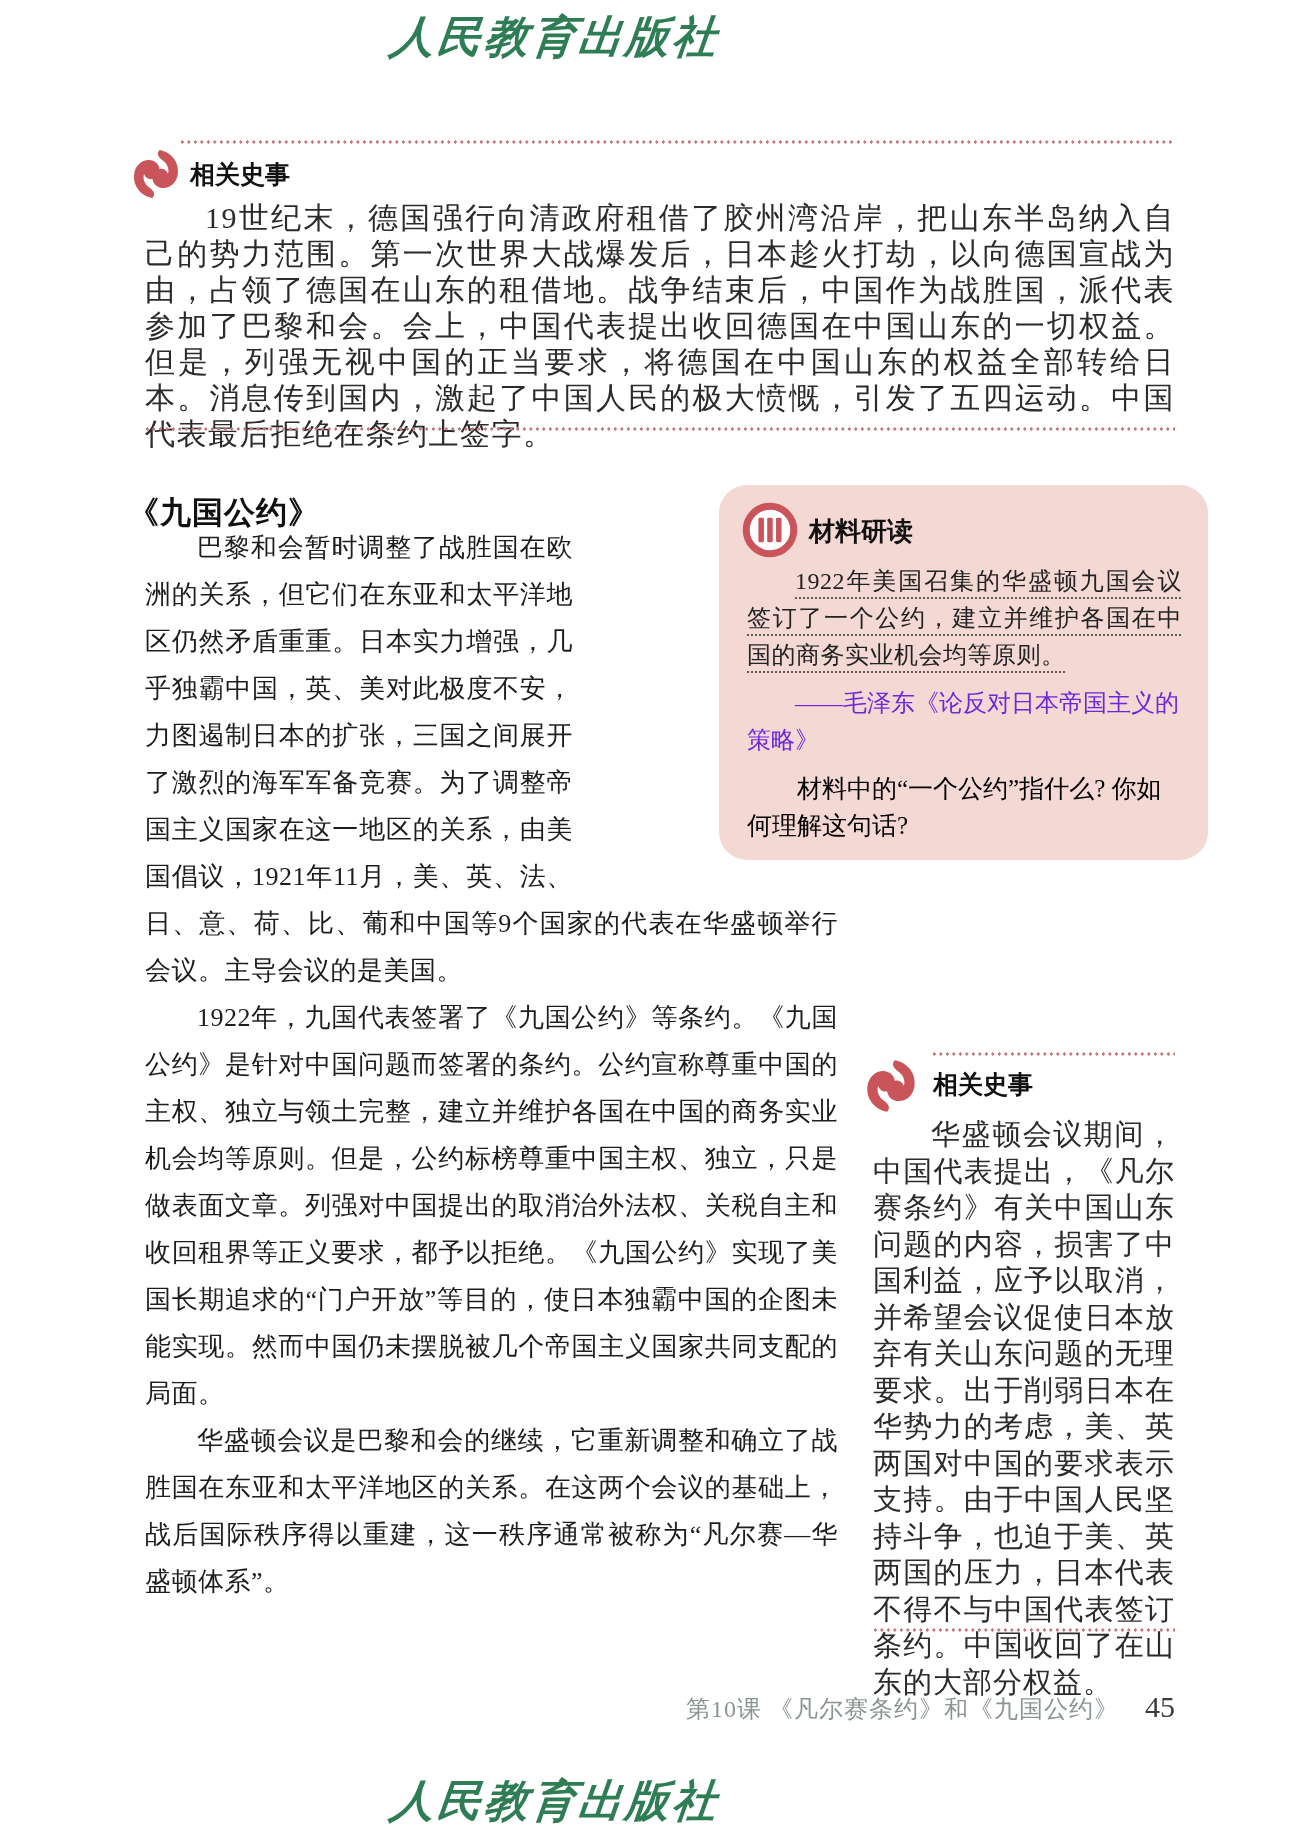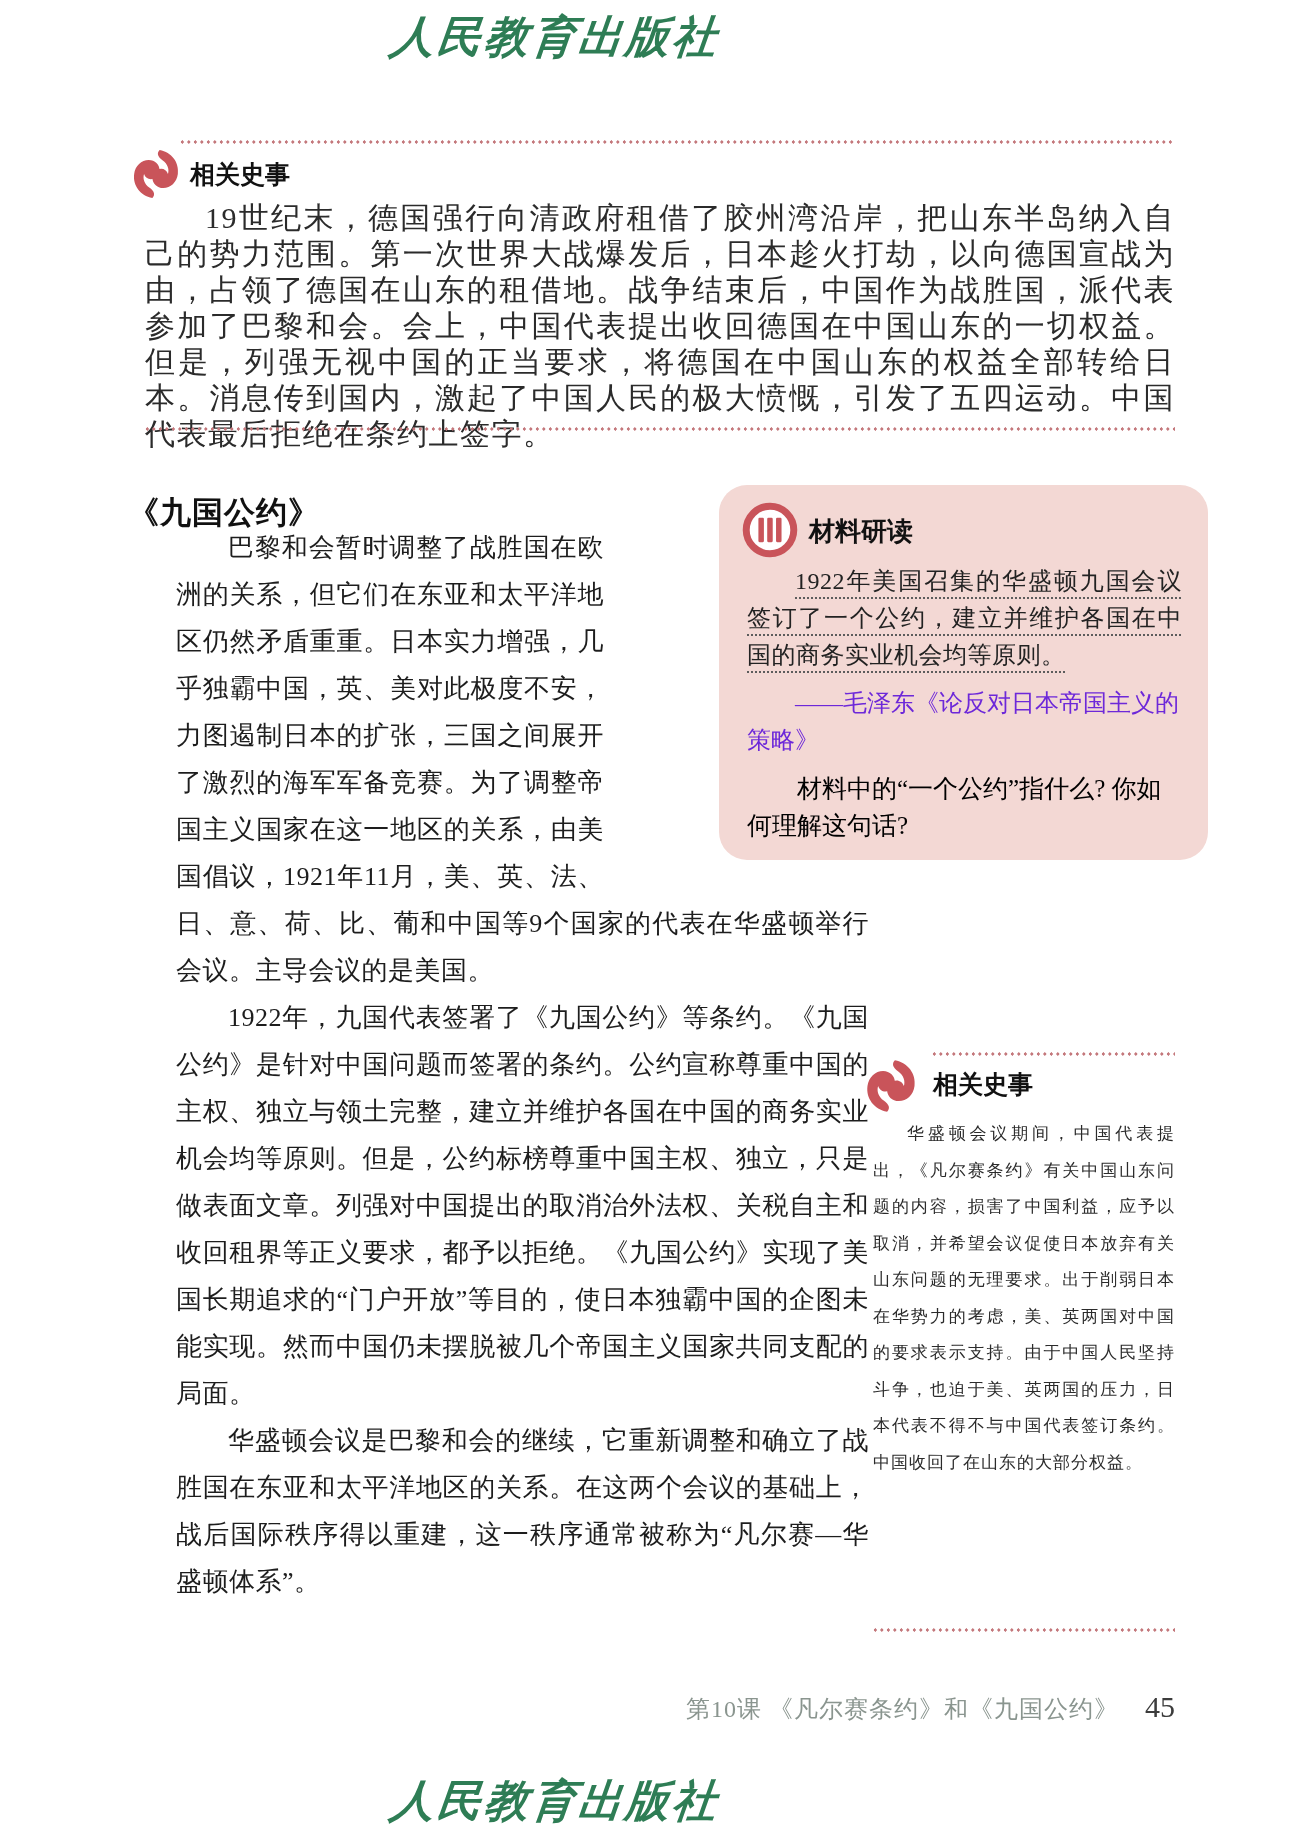--- a/index.html
+++ b/index.html
@@ -47,21 +47,21 @@
   }
   .dot-a-bottom{left:145px;right:128px;top:427px;}
 
   
   .sec-title{position:absolute;left:128px;top:492px;font-size:31px;color:#111;letter-spacing:1px;}
 
   
   .main-col{
     position:absolute;left:145px;top:524px;width:693px;
     font-size:26px;line-height:47px;letter-spacing:0.5px;
-    text-align:justify;color:#1d1d1d;margin-left:31px;
+    text-align:justify;color:#1d1d1d;
   }
   .main-col p{margin:0;text-indent:2em;}
   .float-spacer{float:right;width:265px;height:376px;}
 
   
   .mat-box{
     position:absolute;left:683px;top:485px;width:489px;height:375px;
     background:var(--pink);border-radius:28px;box-sizing:border-box;
     padding:78px 26px 0 28px;
     margin-left:36px;
@@ -76,21 +76,21 @@
   .mat-attr{margin:11px 0 0 0;font-size:24px;line-height:37px;text-indent:2em;color:#6d28d9;}
   .mat-question{margin:11px 0 0 0;font-size:25px;line-height:37px;text-indent:2em;color:#000000;}
 
   
   .side-b{position:absolute;left:863px;top:1048px;width:312px;}
   .side-b .dot-top{left:69px;right:0;top:4px;}
   .side-b .icon-swirl{position:absolute;left:0;top:6px;width:56px;height:64px;}
   .side-b .b-title{position:absolute;left:70px;top:20px;font-size:25px;color:#111;}
   .side-b .b-body{
     margin:68px 0 0 10px;width:302px;
-    font-size:17px;line-height:36.5px;letter-spacing:1px;
+    font-size:29px;line-height:36.5px;letter-spacing:1px;
     text-align:justify;text-indent:2em;color:#2b2b2b;
   }
   .dot-b-bottom{left:873px;right:128px;top:1628px;}
 
   
   .footer{
     position:absolute;right:128px;top:1690px;
     display:flex;align-items:baseline;gap:26px;
   }
   .footer .lesson{font-size:24px;color:#8a958f;letter-spacing:1px;}

